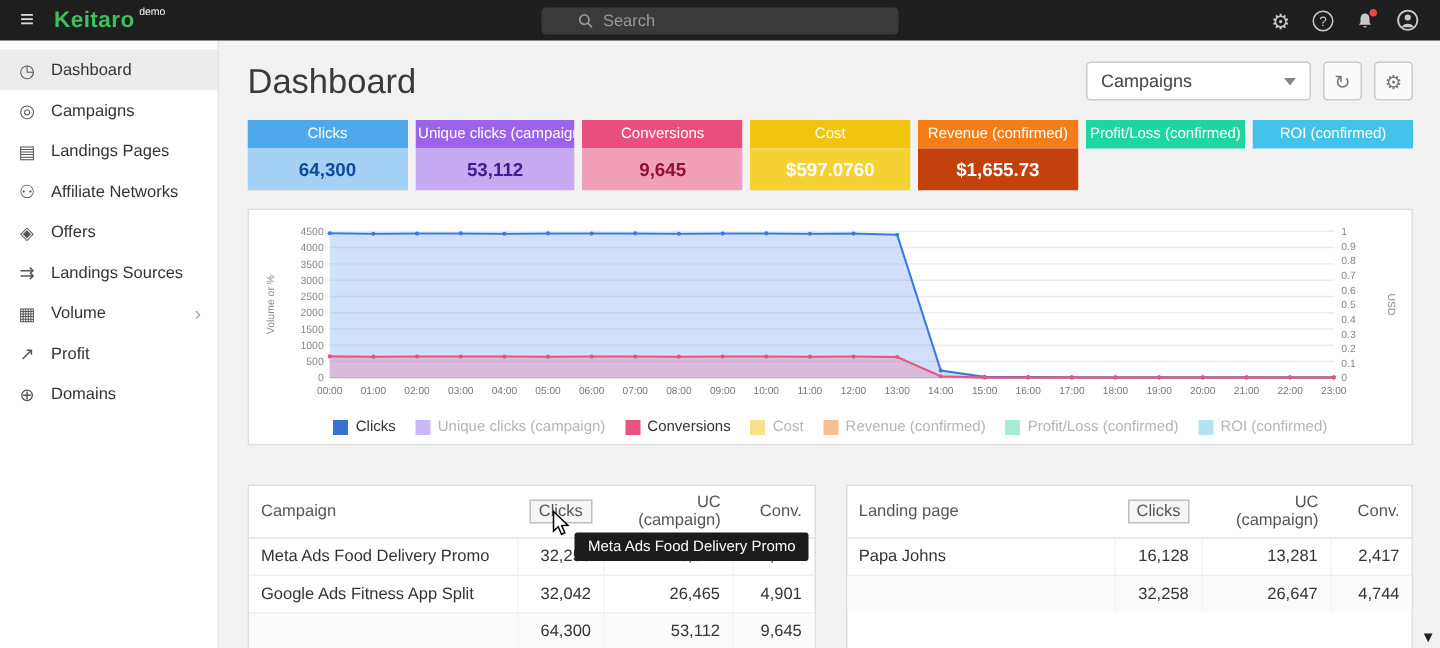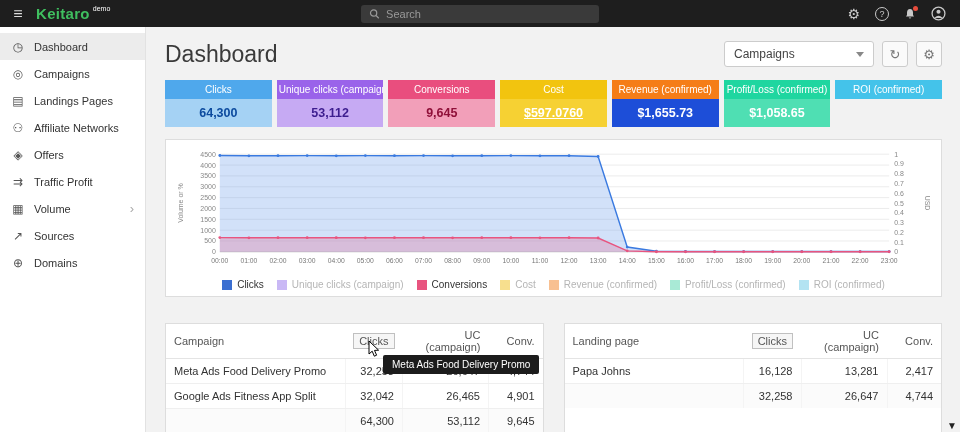--- a/index.html
+++ b/index.html
@@ -4,21 +4,21 @@
 <style>
   *{box-sizing:border-box;margin:0;padding:0}
   html,body{width:960px;height:432px;overflow:hidden}
   body{position:relative;font-family:"Liberation Sans",sans-serif;background:#f2f2f2}
 
   
   .topbar{position:absolute;top:0;left:0;right:0;height:27px;background:#1e1e1e;display:flex;align-items:center;z-index:6}
   .hamburger{width:36px;text-align:center;color:#ddd;font-size:16px;cursor:pointer;line-height:27px}
   .logo{color:#3fbf5f;font-weight:bold;font-size:15px;letter-spacing:.3px}
   .logo-badge{color:#fff;font-size:7px;margin-left:3px;align-self:flex-start;margin-top:5px}
-  .search{position:absolute;left:50%;transform:translateX(-50%);width:238px;height:18px;background:#3a3a3a;border-radius:3px;display:flex;align-items:center;padding:0 8px;gap:6px}
+  .search{position:absolute;left:50%;transform:translateX(-50%);width:238px;height:18px;background:#3a3a3a;border-radius:3px;display:flex;align-items:center;padding:0 24px;gap:6px}
   .search input{background:transparent;border:none;outline:none;color:#bbb;font-size:11px;width:100%}
   .search input::placeholder{color:#999}
   .top-icons{margin-left:auto;display:flex;align-items:center;gap:15px;padding-right:14px;color:#c9c9c9}
   .tb-gear{font-size:14px;cursor:pointer}
   .help{width:14px;height:14px;border:1px solid #c9c9c9;border-radius:50%;font-size:9px;display:flex;align-items:center;justify-content:center;cursor:pointer}
   .bell{position:relative;display:flex;cursor:pointer}
   .bell .dot{position:absolute;top:-2px;right:-2px;width:5px;height:5px;background:#e74c3c;border-radius:50%}
 
   
   .sidebar{position:absolute;top:27px;left:0;width:146px;bottom:0;background:#fff;border-right:1px solid #e2e2e2;padding-top:6px}
@@ -117,30 +117,30 @@
     <div class="sb-item">
       <span class="ic">⚇</span>
       <span>Affiliate Networks</span>
     </div>
     <div class="sb-item">
       <span class="ic">◈</span>
       <span>Offers</span>
     </div>
     <div class="sb-item">
       <span class="ic">⇉</span>
-      <span>Traffic Profit</span>
+      <span>Landings Sources</span>
     </div>
     <div class="sb-item">
       <span class="ic">▦</span>
       <span>Volume</span>
       <span class="chev">›</span>
     </div>
     <div class="sb-item">
       <span class="ic">↗</span>
-      <span>Sources</span>
+      <span>Profit</span>
     </div>
     <div class="sb-item">
       <span class="ic">⊕</span>
       <span>Domains</span>
     </div>
   </div>
 
 <div class="main">
   <div class="head-row">
     <div class="page-title">Dashboard</div>
@@ -162,29 +162,28 @@
       <div class="card">
         <div class="card-head" style="background: rgb(154, 99, 234);">Unique clicks (campaign)</div>
         <div class="card-body" style="background: rgb(198, 170, 243); color: rgb(61, 29, 143);">53,112</div>
       </div>
       <div class="card">
         <div class="card-head" style="background: rgb(233, 78, 126);">Conversions</div>
         <div class="card-body" style="background: rgb(242, 159, 185); color: rgb(143, 16, 57);">9,645</div>
       </div>
       <div class="card">
         <div class="card-head" style="background: rgb(242, 196, 15);">Cost</div>
-        <div class="card-body" style="background: rgb(246, 209, 51); color: rgb(255, 255, 255); text-decoration: underline;">$597.0760</div>
+        <div class="card-body" style="background: rgb(246, 209, 51); color: rgb(255, 255, 255);">$597.0760</div>
       </div>
       <div class="card">
         <div class="card-head" style="background: rgb(245, 125, 23);">Revenue (confirmed)</div>
-        <div class="card-body" style="background: #1d4ed8; color: rgb(255, 255, 255);">$1,655.73</div>
+        <div class="card-body" style="background: #c2410c; color: rgb(255, 255, 255);">$1,655.73</div>
       </div>
       <div class="card">
         <div class="card-head" style="background: rgb(31, 214, 160);">Profit/Loss (confirmed)</div>
-        <div class="card-body" style="background: rgb(79, 223, 179); color: rgb(255, 255, 255);">$1,058.65</div>
       </div>
       <div class="card">
         <div class="card-head" style="background: rgb(68, 195, 234);">ROI (confirmed)</div>
       </div>
     </div>
 
   <div class="chart-panel">
     <div id="chart">
         <svg viewBox="0 0 762 130" width="100%" height="130">
           <line x1="46" y1="106" x2="718" y2="106" stroke="#cfcfcf" stroke-width="1"></line>

